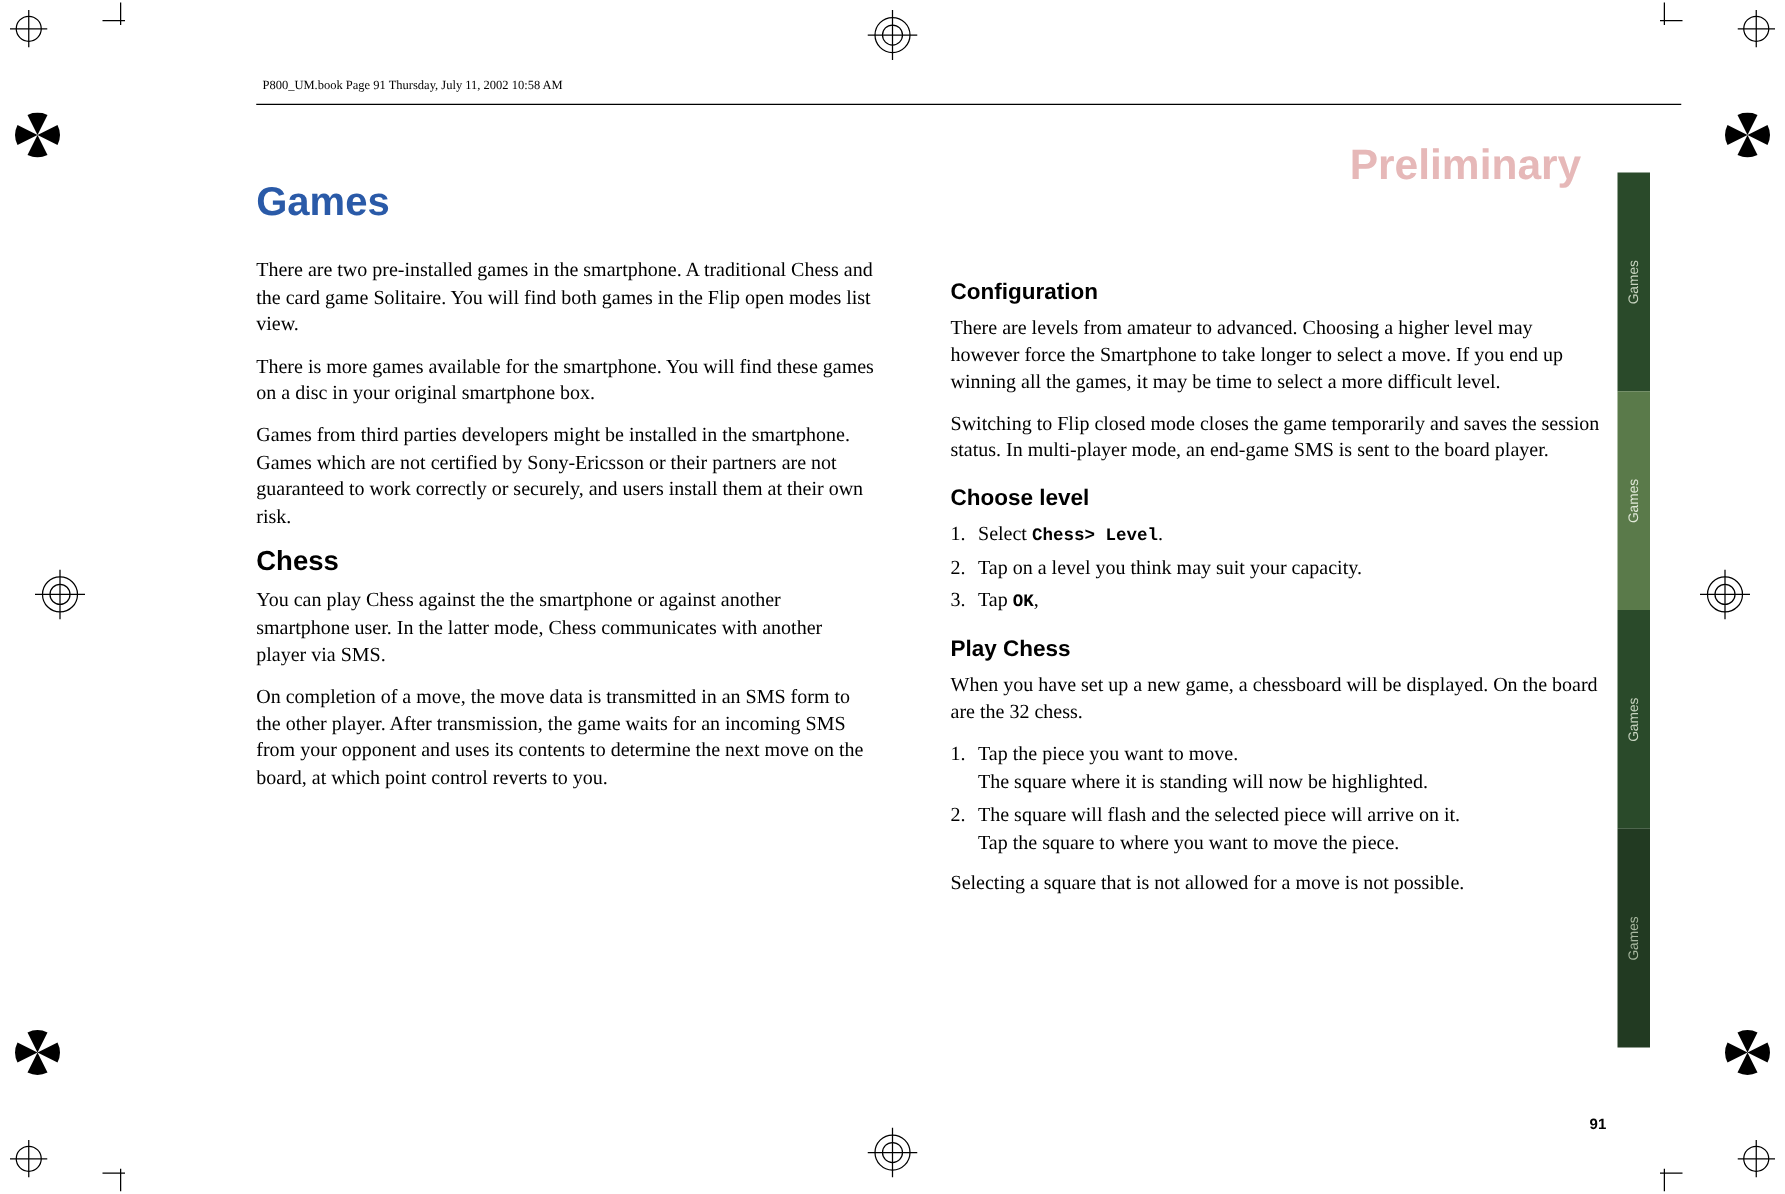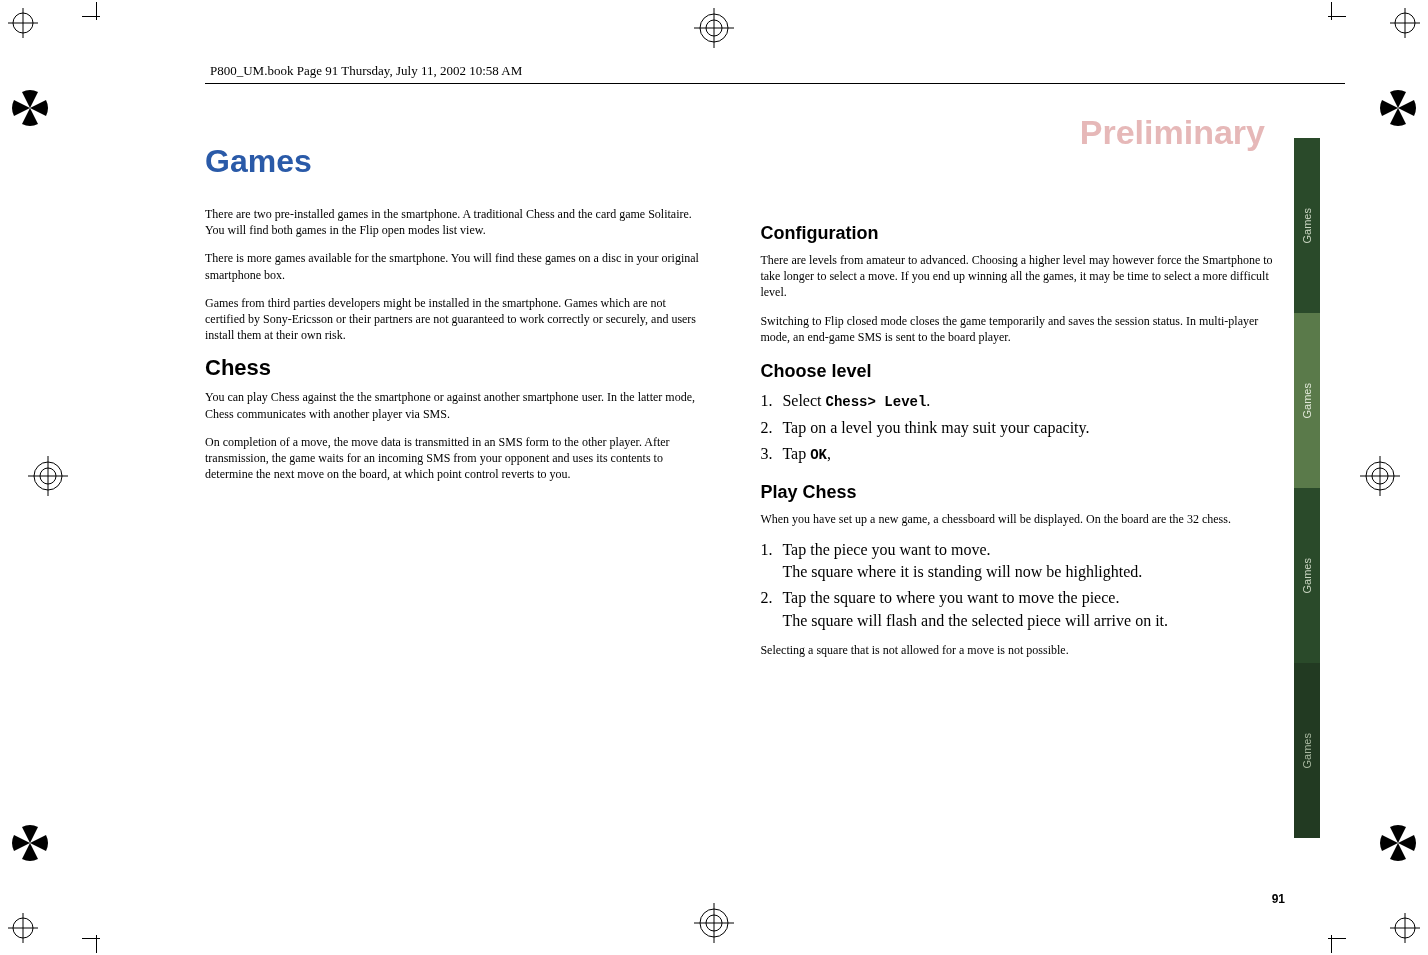--- a/index.html
+++ b/index.html
@@ -22,21 +22,21 @@
     position: absolute;
     left: 95px;
     top: 45px;
     width: 1140px;
     border-top: 1px solid #000;
   }
   .header-text {
     position: absolute;
     left: 100px;
     top: 25px;
-    font-size: 13px;
+    font-size: 10px;
     font-family: "Times New Roman", serif;
   }
   .watermark {
     position: absolute;
     right: 55px;
     top: 75px;
     font-family: Arial, sans-serif;
     font-size: 34px;
     font-weight: bold;
     color: #e6b8b8;
@@ -92,21 +92,21 @@
   }
   h3 {
     font-family: Arial, sans-serif;
     font-size: 18px;
     font-weight: bold;
     color: #000;
     margin-top: 16px;
     margin-bottom: 8px;
   }
   p {
-    font-size: 12px;
+    font-size: 16px;
     line-height: 1.35;
     margin-bottom: 12px;
     color: #000;
   }
   ol {
     list-style: none;
     counter-reset: item;
     margin-bottom: 10px;
   }
   ol li {
@@ -294,22 +294,22 @@
       </ol>
 
       <h3>Play Chess</h3>
       <p>When you have set up a new game, a chessboard will be displayed. On the board are the 32 chess.</p>
       <ol>
         <li>
           <span class="li-sub">Tap the piece you want to move.</span>
           <span class="li-sub">The square where it is standing will now be highlighted.</span>
         </li>
         <li>
+          <span class="li-sub">The square will flash and the selected piece will arrive on it.</span>
           <span class="li-sub">Tap the square to where you want to move the piece.</span>
-          <span class="li-sub">The square will flash and the selected piece will arrive on it.</span>
         </li>
       </ol>
       <p>Selecting a square that is not allowed for a move is not possible.</p>
     </div>
   </div>
 
   <div class="page-num">91</div>
 </div>
 
 </body></html>

